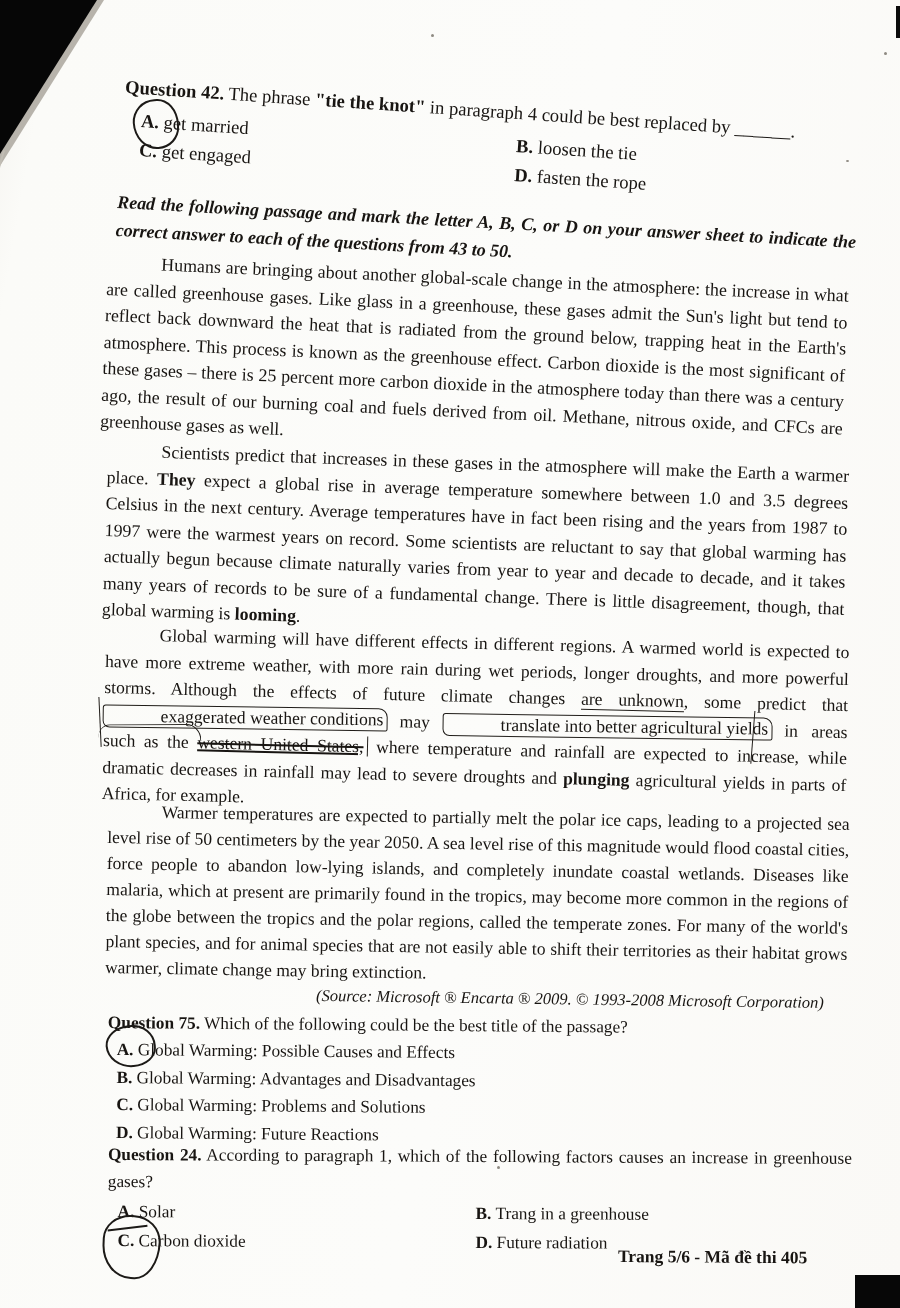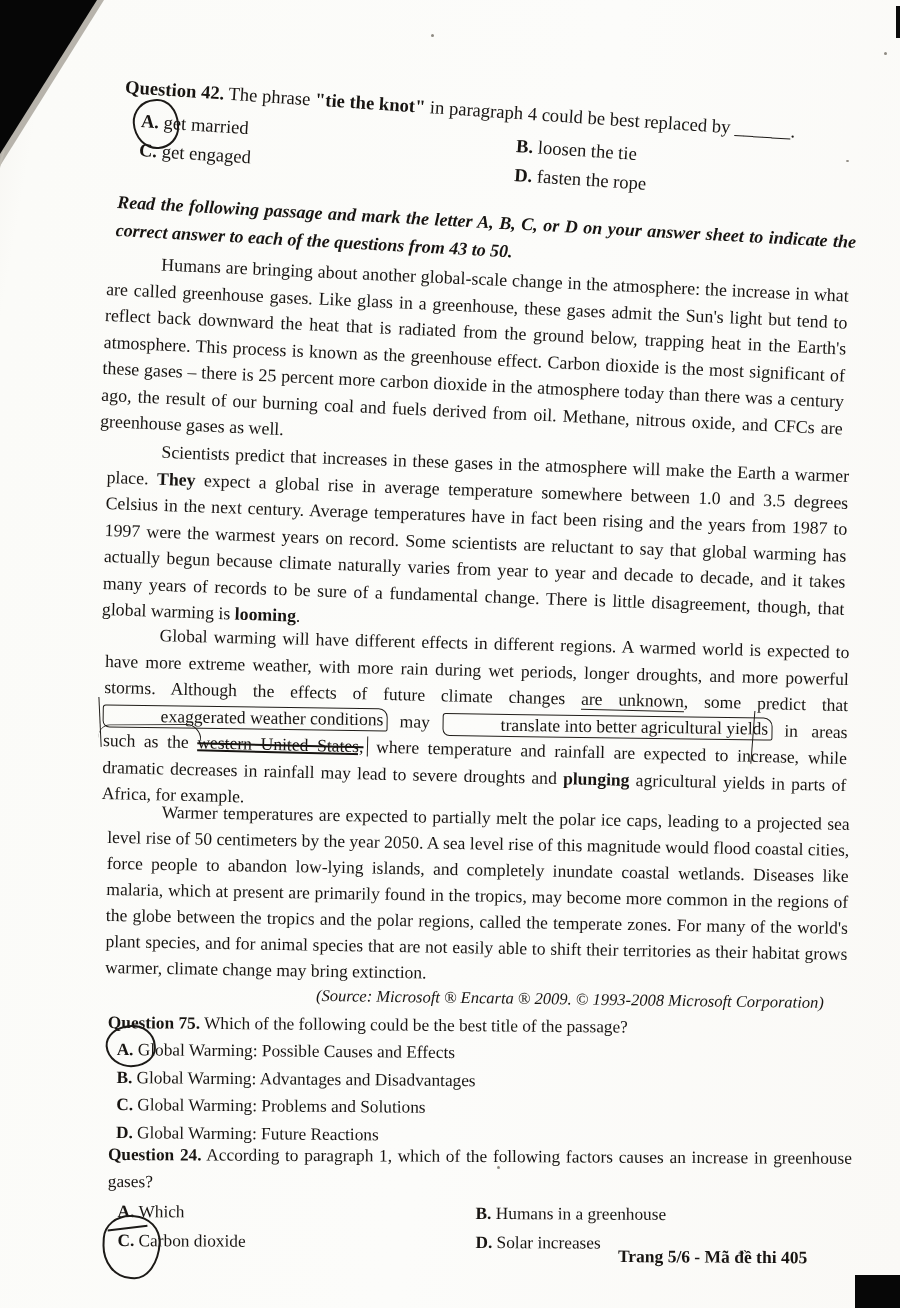--- a/index.html
+++ b/index.html
@@ -106,24 +106,24 @@
       <div class="opt"><b>B.</b> <span>Global Warming: Advantages and Disadvantages</span></div>
       <div class="opt"><b>C.</b> <span>Global Warming: Problems and Solutions</span></div>
       <div class="opt"><b>D.</b> <span>Global Warming: Future Reactions</span></div>
     </div>
     <div class="pen-circle" style="left:-2px;top:12px;width:46px;height:38px;transform:rotate(-5deg);"></div>
   </section>
 
   <section class="block" id="q44" style="left:108px;top:1141px;width:744px;font-size:17.3px;transform:rotate(0.3deg);transform-origin:left top;">
     <p class="qline" style="white-space:normal;text-align:justify;line-height:27px;margin:0;"><b class="qnum">Question 24.</b><span> According to paragraph 1, which of the following factors causes an increase in greenhouse gases?</span></p>
     <div class="opts2" style="grid-template-columns:358px auto;margin-left:10px;margin-top:4px;">
-      <div class="opt"><b>A.</b> <span>Which</span></div>
-      <div class="opt"><b>B.</b> <span>Humans in a greenhouse</span></div>
+      <div class="opt"><b>A.</b> <span>Solar</span></div>
+      <div class="opt"><b>B.</b> <span>Trang in a greenhouse</span></div>
       <div class="opt"><b>C.</b> <span>Carbon dioxide</span></div>
-      <div class="opt"><b>D.</b> <span>Solar increases</span></div>
+      <div class="opt"><b>D.</b> <span>Future radiation</span></div>
     </div>
     <div class="pen-circle" style="left:-5px;top:74px;width:54px;height:60px;border-radius:50% 50% 46% 54%/40% 44% 62% 56%;transform:rotate(2deg);"></div>
     <div class="pen-line" style="left:0px;top:86px;width:40px;transform:rotate(-7deg);"></div>
   </section>
 
   <section class="block" style="left:618px;top:1246px;transform:rotate(0.4deg);transform-origin:left top;">
     <span class="footer">Trang 5/6 - Mã đề thi 405</span>
   </section>
 
 </div>

